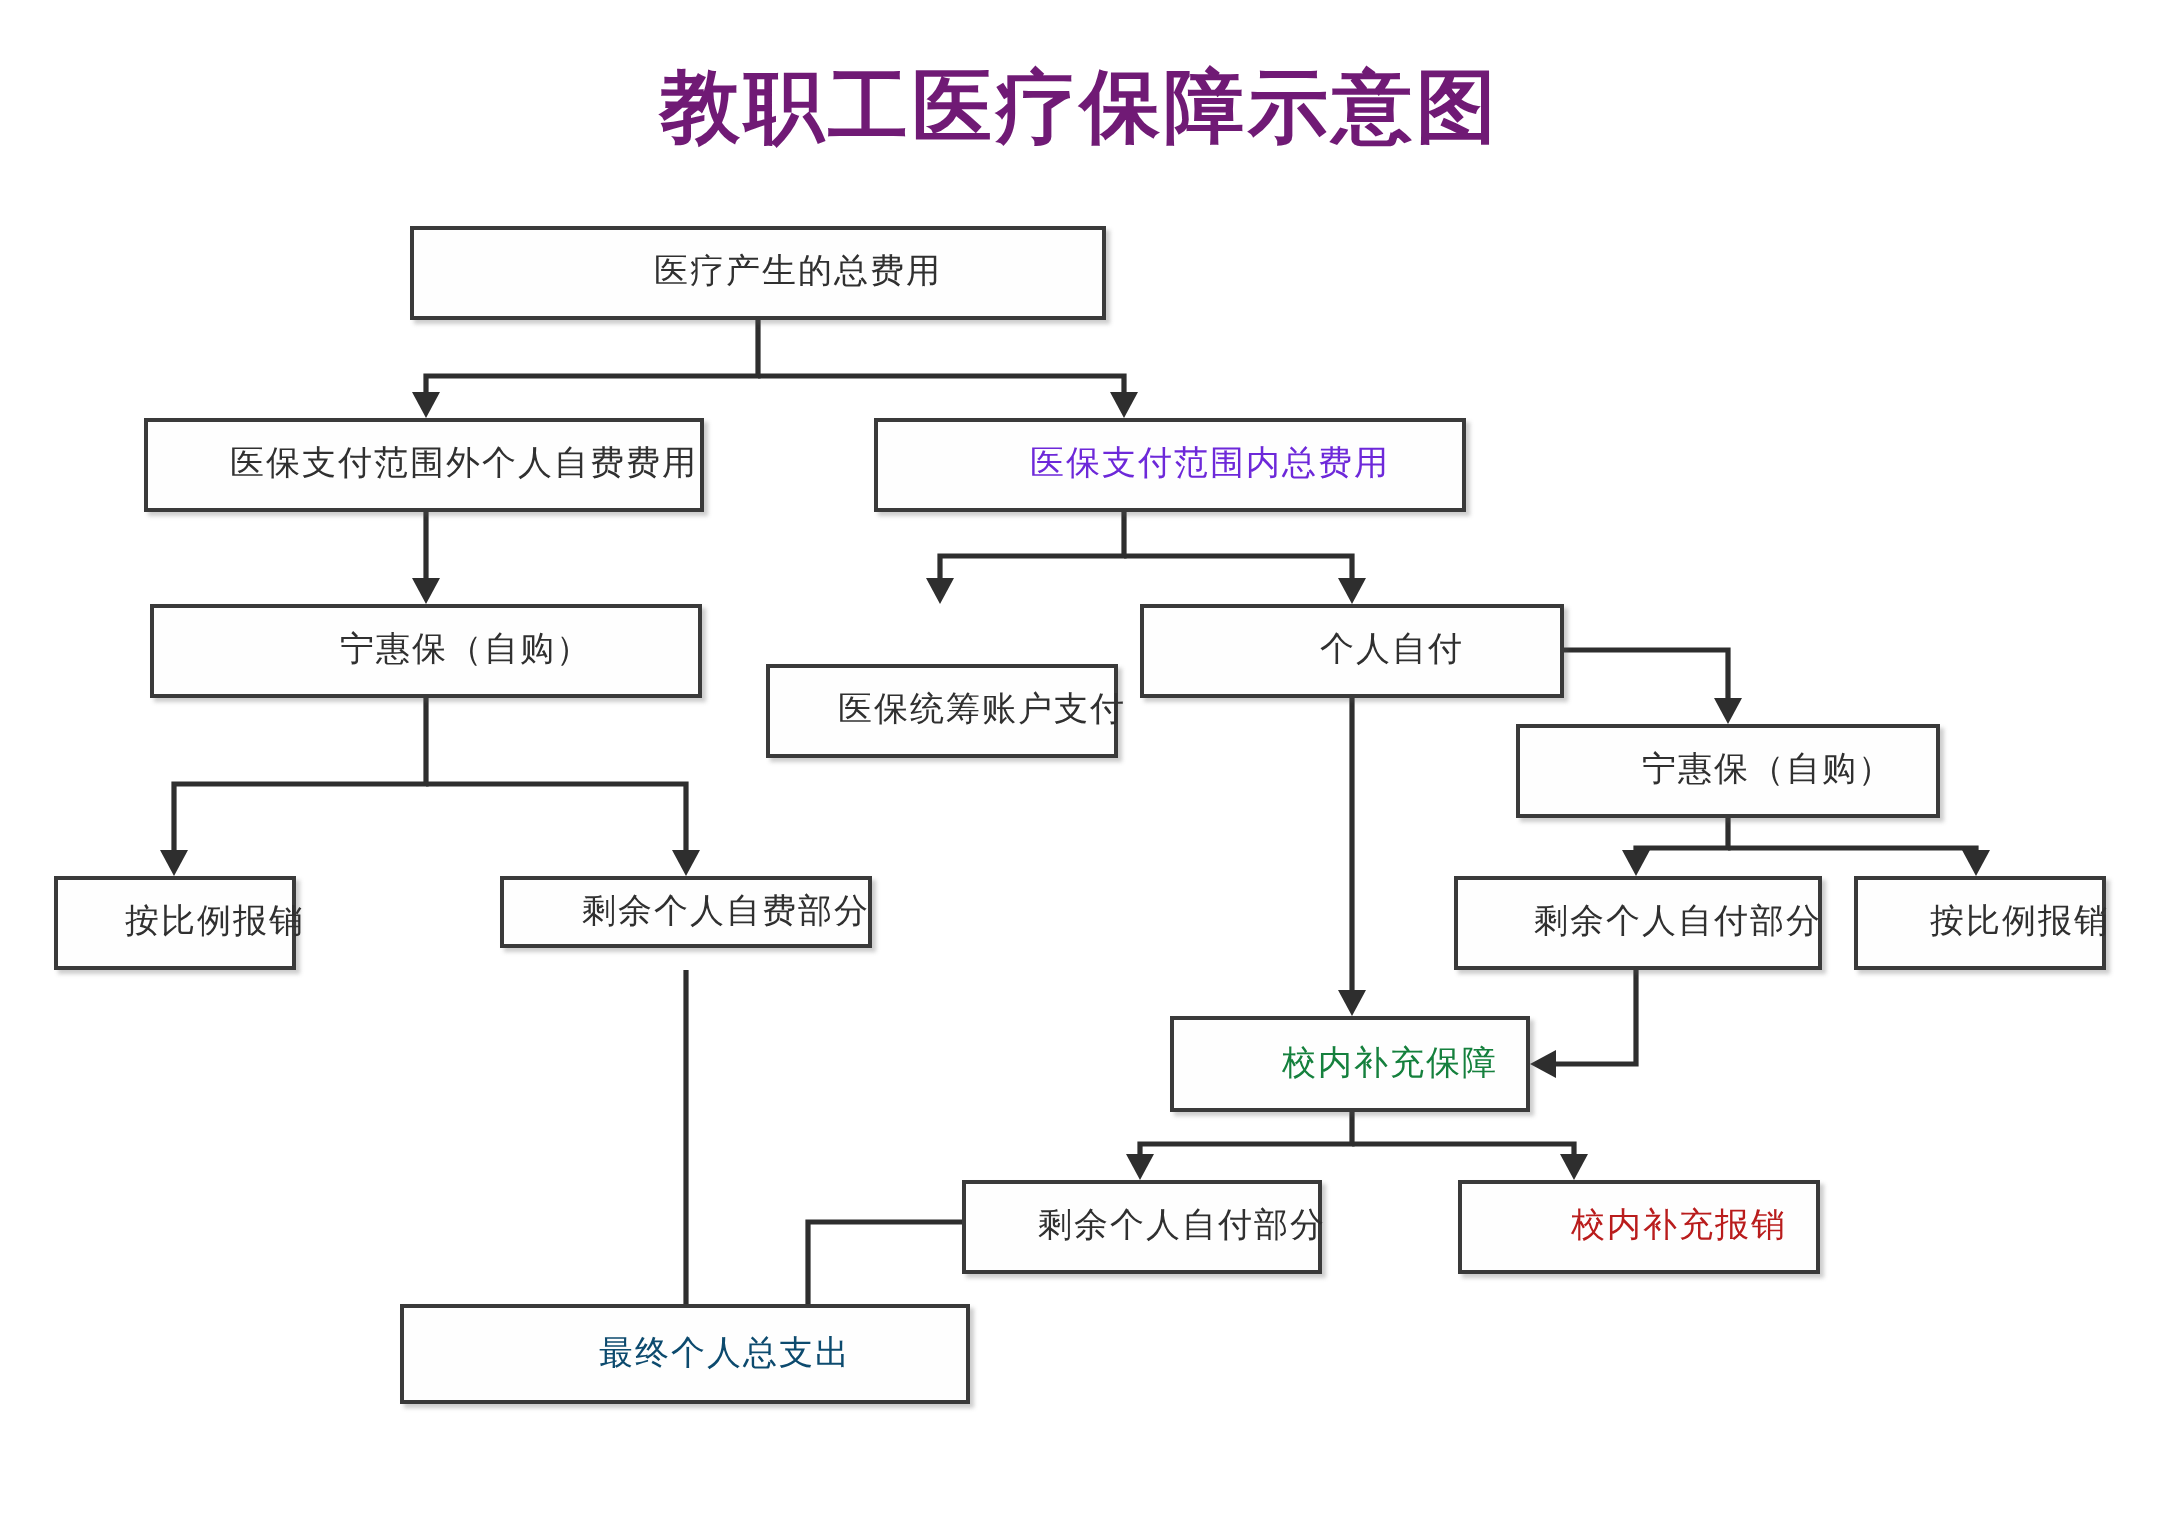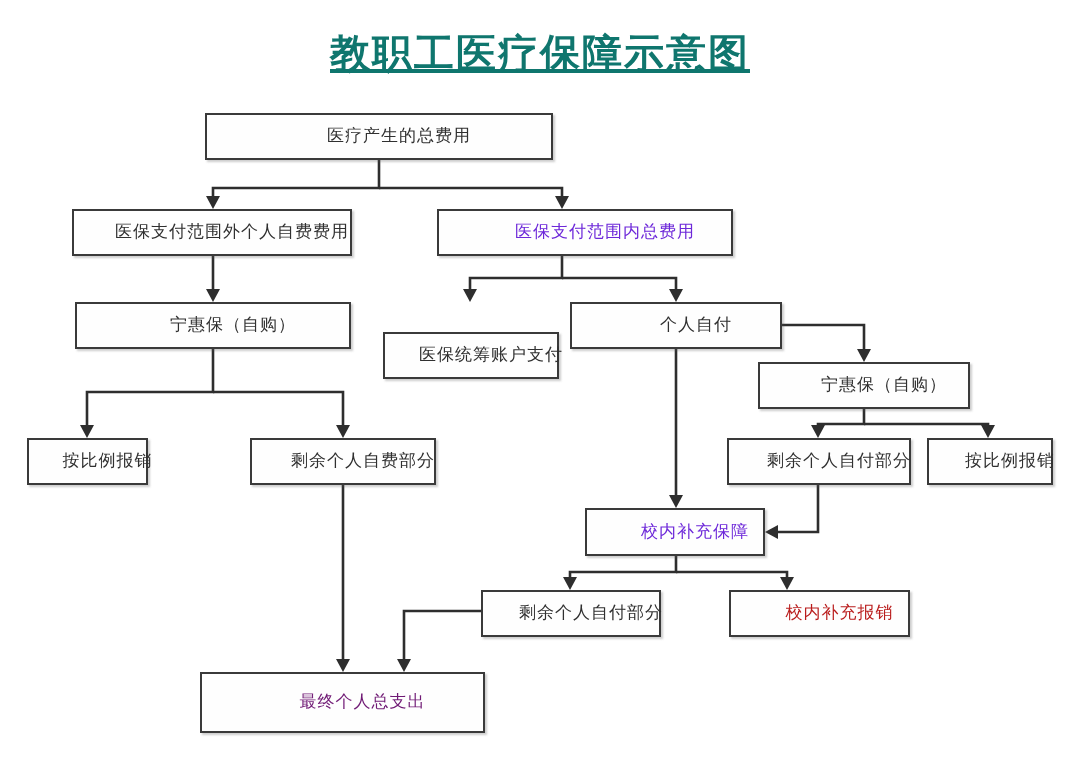--- a/index.html
+++ b/index.html
@@ -63,21 +63,21 @@
   }
   #edges polygon {
     fill: #2e2e2e;
   }
 </style>
 </head>
 <body style="background: rgb(255, 255, 255);">
 
 <div id="chart-root">
 
-  <div id="title" style="color: #0f766e; text-decoration: underline;">教职工医疗保障示意图</div>
+  <div id="title" style="color: #701a75;">教职工医疗保障示意图</div>
 
   <svg id="edges" viewBox="0 0 1080 763">
 
     <path d="M 379 160 L 379 188 L 213 188 L 213 199"></path>
     <polygon points="213,209 206,196 220,196"></polygon>
     <path d="M 379 188 L 562 188 L 562 199"></path>
     <polygon points="562,209 555,196 569,196"></polygon>
 
     <path d="M 213 256 L 213 292"></path>
     <polygon points="213,302 206,289 220,289"></polygon>
@@ -135,35 +135,35 @@
     </div>
   <div class="node" style="left: 570px; top: 302px; width: 212px; height: 47px; border-color: rgb(58, 58, 58); color: rgb(48, 48, 48);">
       <span>个人自付</span>
     </div>
   <div class="node" style="left: 758px; top: 362px; width: 212px; height: 47px; border-color: rgb(58, 58, 58); color: rgb(48, 48, 48);">
       <span>宁惠保（自购）</span>
     </div>
   <div class="node" style="left: 27px; top: 438px; width: 121px; height: 47px; border-color: rgb(58, 58, 58); color: rgb(48, 48, 48);">
       <span>按比例报销</span>
     </div>
-  <div class="node" style="left: 250px; top: 438px; width: 186px; height: 47px; border-color: rgb(58, 58, 58); color: rgb(48, 48, 48);">
+  <div class="node" style="left: 250px; top: 438px; width: 186px; height: 36px; border-color: rgb(58, 58, 58); color: rgb(48, 48, 48);">
       <span>剩余个人自费部分</span>
     </div>
   <div class="node" style="left: 727px; top: 438px; width: 184px; height: 47px; border-color: rgb(58, 58, 58); color: rgb(48, 48, 48);">
       <span>剩余个人自付部分</span>
     </div>
   <div class="node" style="left: 927px; top: 438px; width: 126px; height: 47px; border-color: rgb(58, 58, 58); color: rgb(48, 48, 48);">
       <span>按比例报销</span>
     </div>
-  <div class="node" style="left: 585px; top: 508px; width: 180px; height: 48px; border-color: rgb(58, 58, 58); color: #6d28d9;">
+  <div class="node" style="left: 585px; top: 508px; width: 180px; height: 48px; border-color: rgb(58, 58, 58); color: #15803d;">
       <span>校内补充保障</span>
     </div>
   <div class="node" style="left: 481px; top: 590px; width: 180px; height: 47px; border-color: rgb(58, 58, 58); color: rgb(48, 48, 48);">
       <span>剩余个人自付部分</span>
     </div>
   <div class="node" style="left: 697px; top: 590px; width: 181px; height: 47px; border-color: rgb(58, 58, 58); color: #b91c1c; margin-left: 32px;">
       <span>校内补充报销</span>
     </div>
-  <div class="node" style="left: 200px; top: 672px; width: 285px; height: 61px; border-color: rgb(58, 58, 58); color: #701a75;">
+  <div class="node" style="left: 200px; top: 652px; width: 285px; height: 50px; border-color: rgb(58, 58, 58); color: #0c4a6e;">
       <span>最终个人总支出</span>
     </div>
 
 </div>
 
 </body></html>

